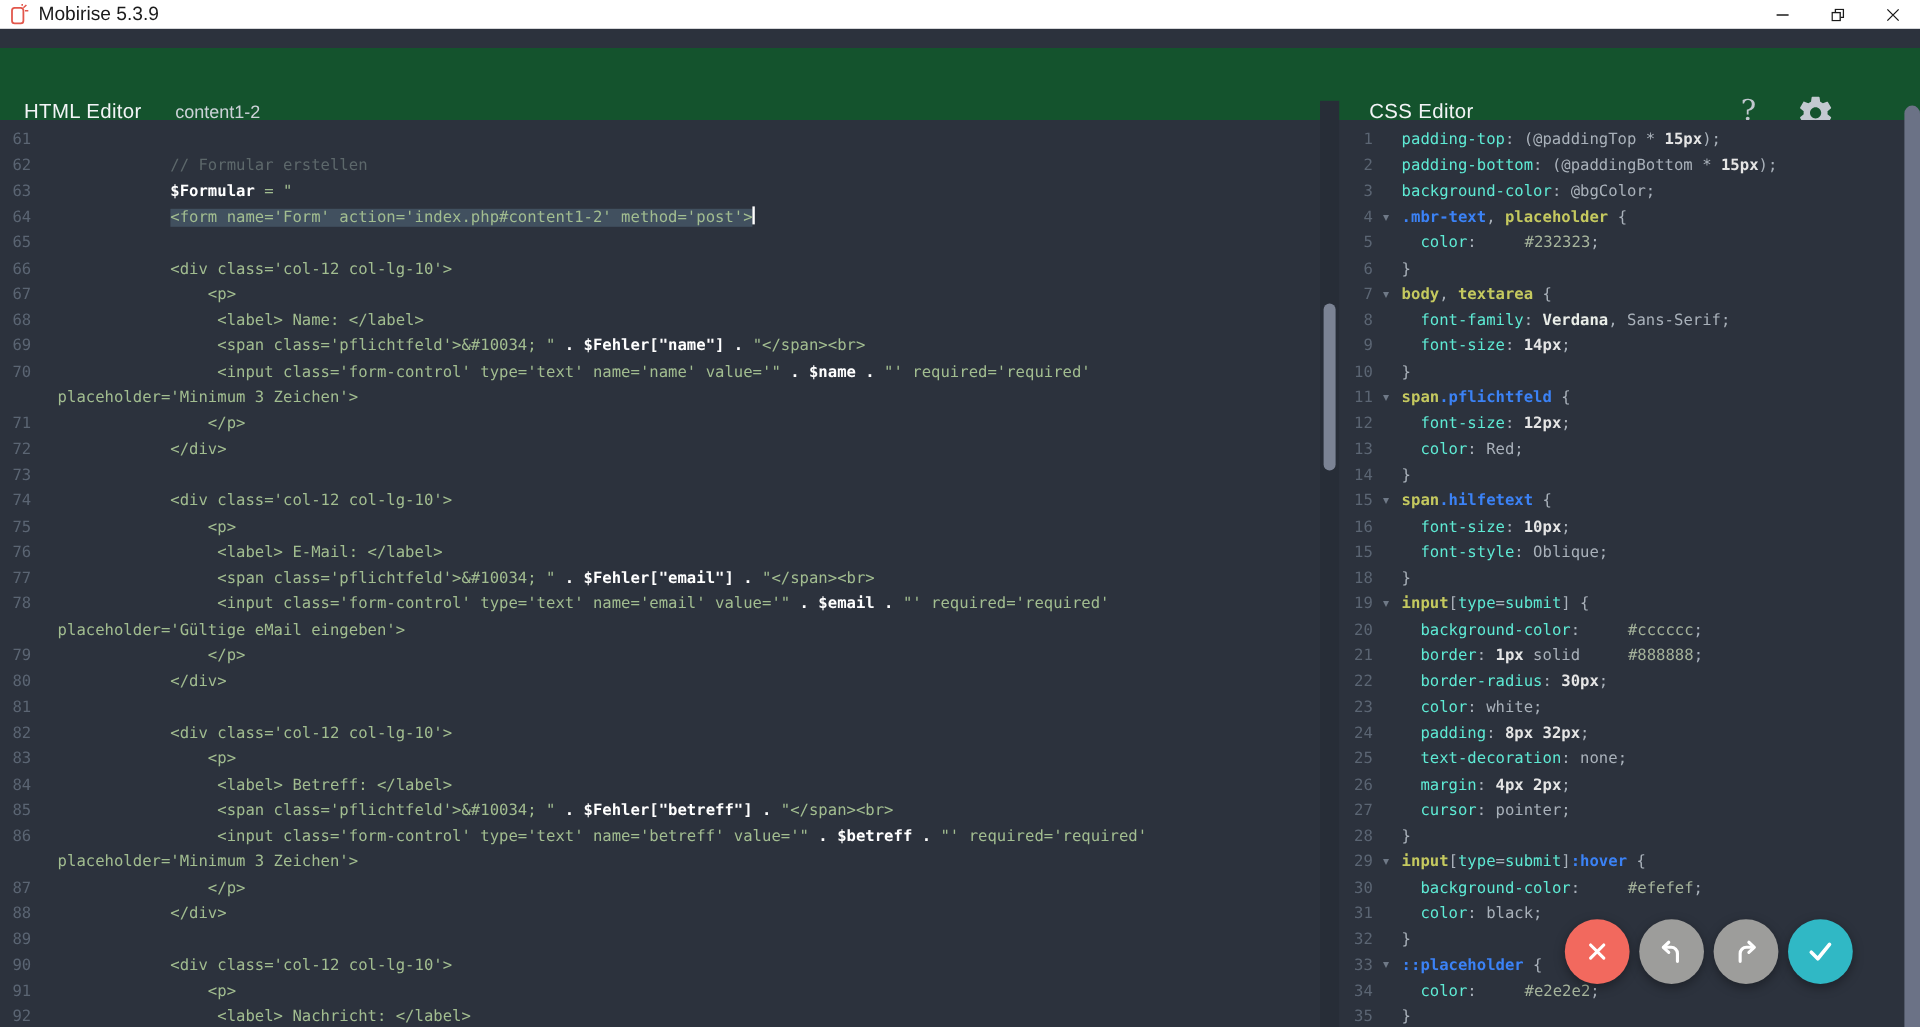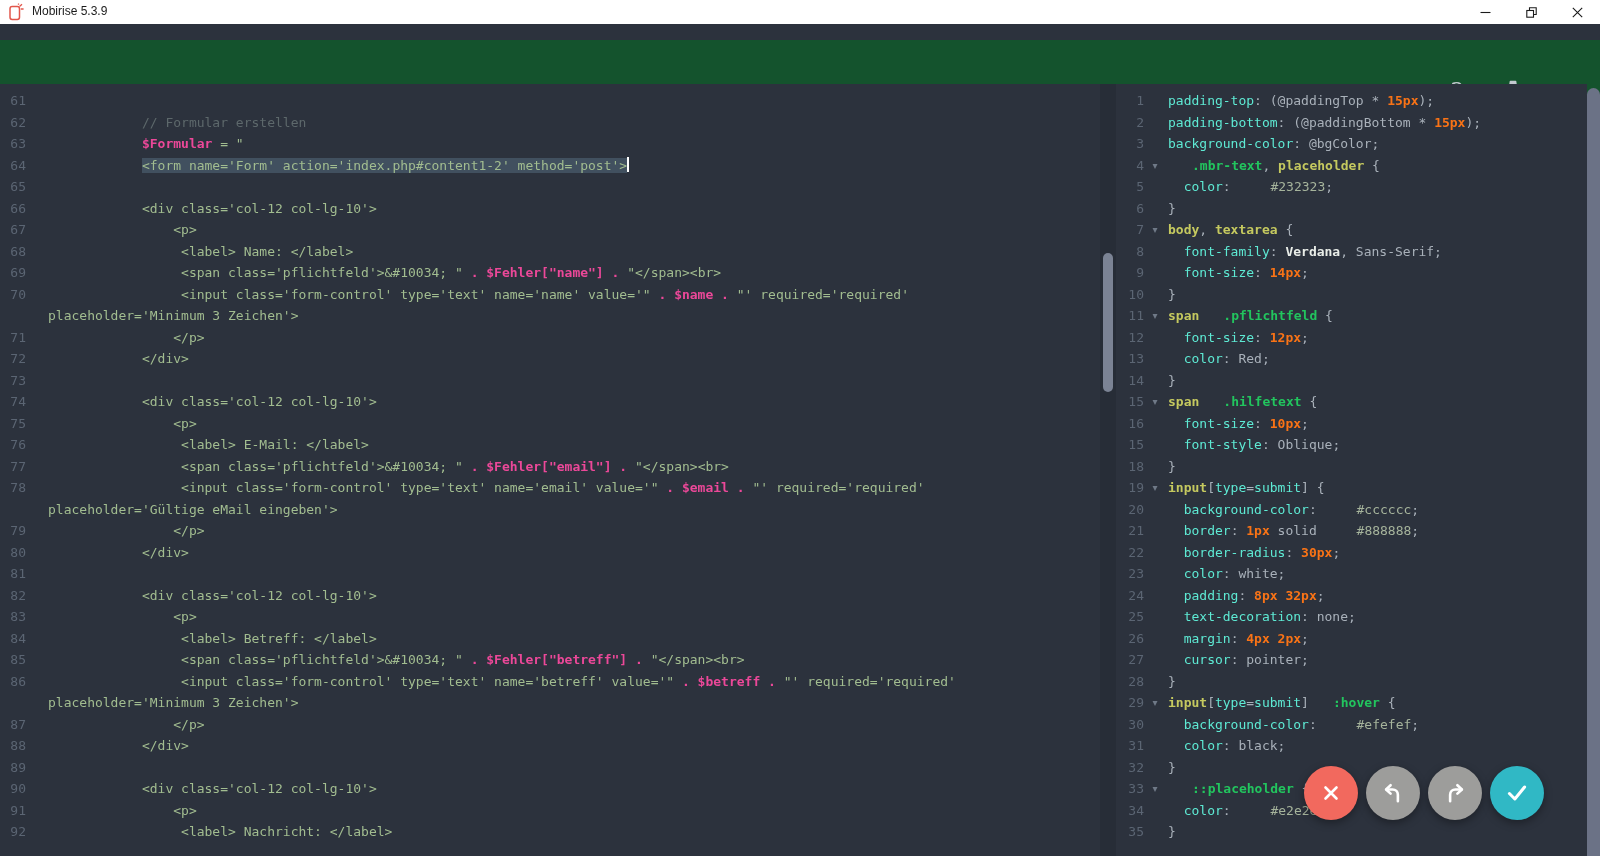--- a/index.html
+++ b/index.html
@@ -3,64 +3,64 @@
 <meta charset="utf-8">
 <style>
   * { margin:0; padding:0; box-sizing:border-box; }
   html,body { width:1600px; height:856px; overflow:hidden; background:#2c323d;
               font-family:"Liberation Sans", sans-serif; }
   .window { position:relative; width:1600px; height:856px; }
 
   
   .titlebar { position:absolute; left:0; top:0; width:1600px; height:24px; background:#ffffff; }
   .app-icon { position:absolute; left:7px; top:3px; width:18px; height:18px; }
-  .app-title { position:absolute; left:32px; top:4px; font-size:12px; color:#1b1b1b; }
+  .app-title { position:absolute; left:32px; top:4px; font-size:16px; color:#1b1b1b; }
   .win-controls { position:absolute; right:0; top:0; height:24px; display:flex; }
   .wbtn { width:46px; height:24px; display:flex; align-items:center; justify-content:center; }
 
   
   .header { position:absolute; left:0; top:24px; width:1600px; height:60px; background:#14532d;margin-top:16px; }
   .pane-title { position:absolute; top:43px; font-size:17px; color:#f2f4f6; letter-spacing:.3px; }
   .html-label { left:20px; }
   .css-label  { left:1141px; }
   .tab { position:absolute; left:146px; top:45px; font-size:15px; color:#ccd2d8; }
   .tab-underline { position:absolute; left:136px; top:68px; width:177px; height:2px; }
   .help { position:absolute; left:1443px; top:38px; width:28px; height:30px; text-align:center; }
   .help span { font-family:"DejaVu Serif", serif; font-size:24px; color:#c2c8cf; }
   .gear { position:absolute; left:1497px; top:38px; width:32px; height:32px; }
 
   
-  .pane { position:absolute; top:84px; bottom:0; background:#2c323d; overflow:hidden; }
+  .pane { position:absolute; top:100px; bottom:0; background:#2c323d; overflow:hidden; }
   .html-pane { left:0; width:1100px; }
   .css-pane  { left:1116px; width:471px; }
   .rows { padding-top:6px; }
   .crow { display:flex; height:21.5px; line-height:21.5px; white-space:pre;
           font-family:"DejaVu Sans Mono", monospace; font-size:13px; }
   .ln { flex:none; text-align:right; color:#5b6573; }
   .html-pane .ln { width:26px; }
   .css-pane  .ln { width:28px; }
   .fold { flex:none; width:22px; text-align:center; color:#6f7987; font-size:10px;
           font-family:"DejaVu Sans", sans-serif; }
   .code { flex:none; }
   .html-pane .code { margin-left:22px; }
   .css-pane  .code { margin-left:2px; }
 
   
   .tk-g   { color:#a2bd90; }
-  .tk-w   { color:#ec4899; font-weight:bold; }
+  .tk-w   { color:#ffffff; font-weight:bold; }
   .tk-c   { color:#5d686b; }
   .tk-sel { color:#a2bd90; background:#41505f; }
   .caret  { display:inline-block; width:2px; height:15px; background:#ffffff;
             vertical-align:-2px; }
 
   
   .tk-y  { color:#5eead4; }
   .tk-yb { color:#c5c95f; font-weight:bold; }
-  .tk-r  { color:#22c55e; font-weight:bold;margin-left:24px; }
-  .tk-n  { color:#f97316; font-weight:bold; }
+  .tk-r  { color:#3b82f6; font-weight:bold; }
+  .tk-n  { color:#e5e5e5; font-weight:bold; }
   .tk-v  { color:#a9b1ba; }
   .tk-hx { color:#a6b49c;margin-left:32px; }
   .tk-wb { color:#e9ede8; font-weight:bold; }
 
   
   .mid-track { position:absolute; left:1100px; top:84px; bottom:0; width:16px; background:#272d37; }
   .mid-thumb { position:absolute; left:3px; top:169px; width:10px; height:139px;
                border-radius:5px; background:#7b8394; }
   .right-scrollbar { position:absolute; left:1587px; top:88px; bottom:0; width:13px;
                      background:#6b7286; border-radius:7px 7px 0 0; }

